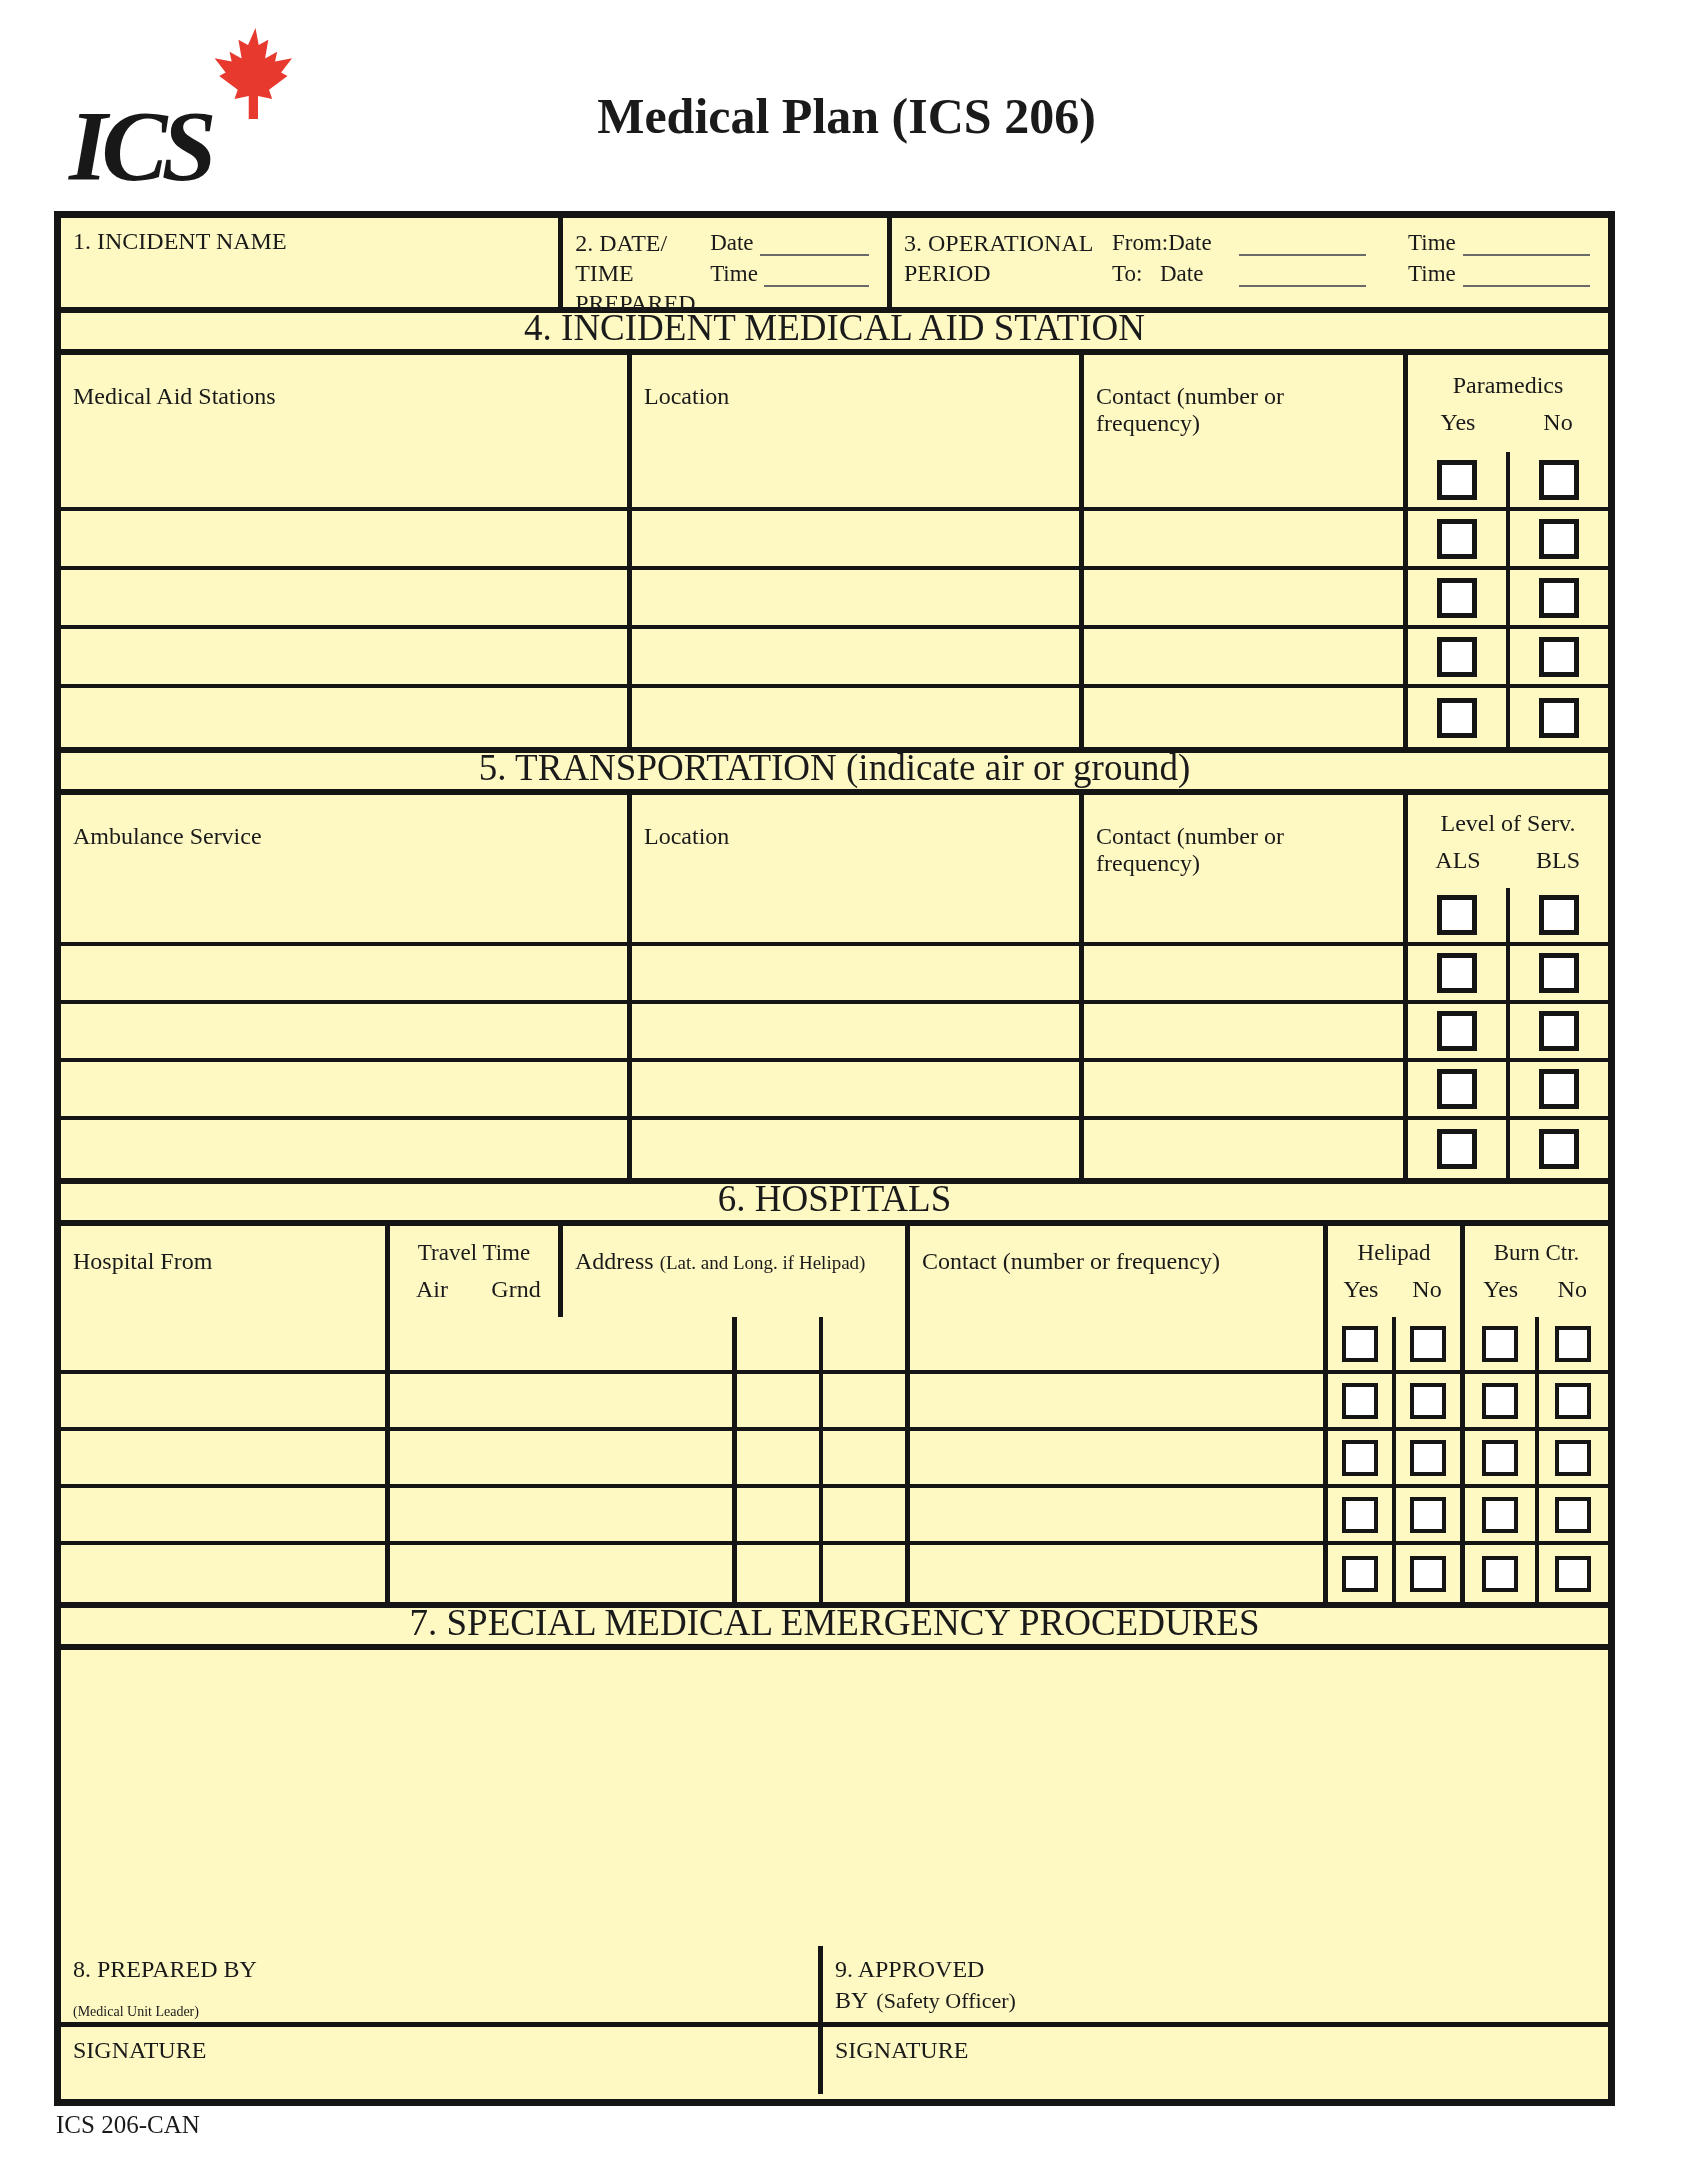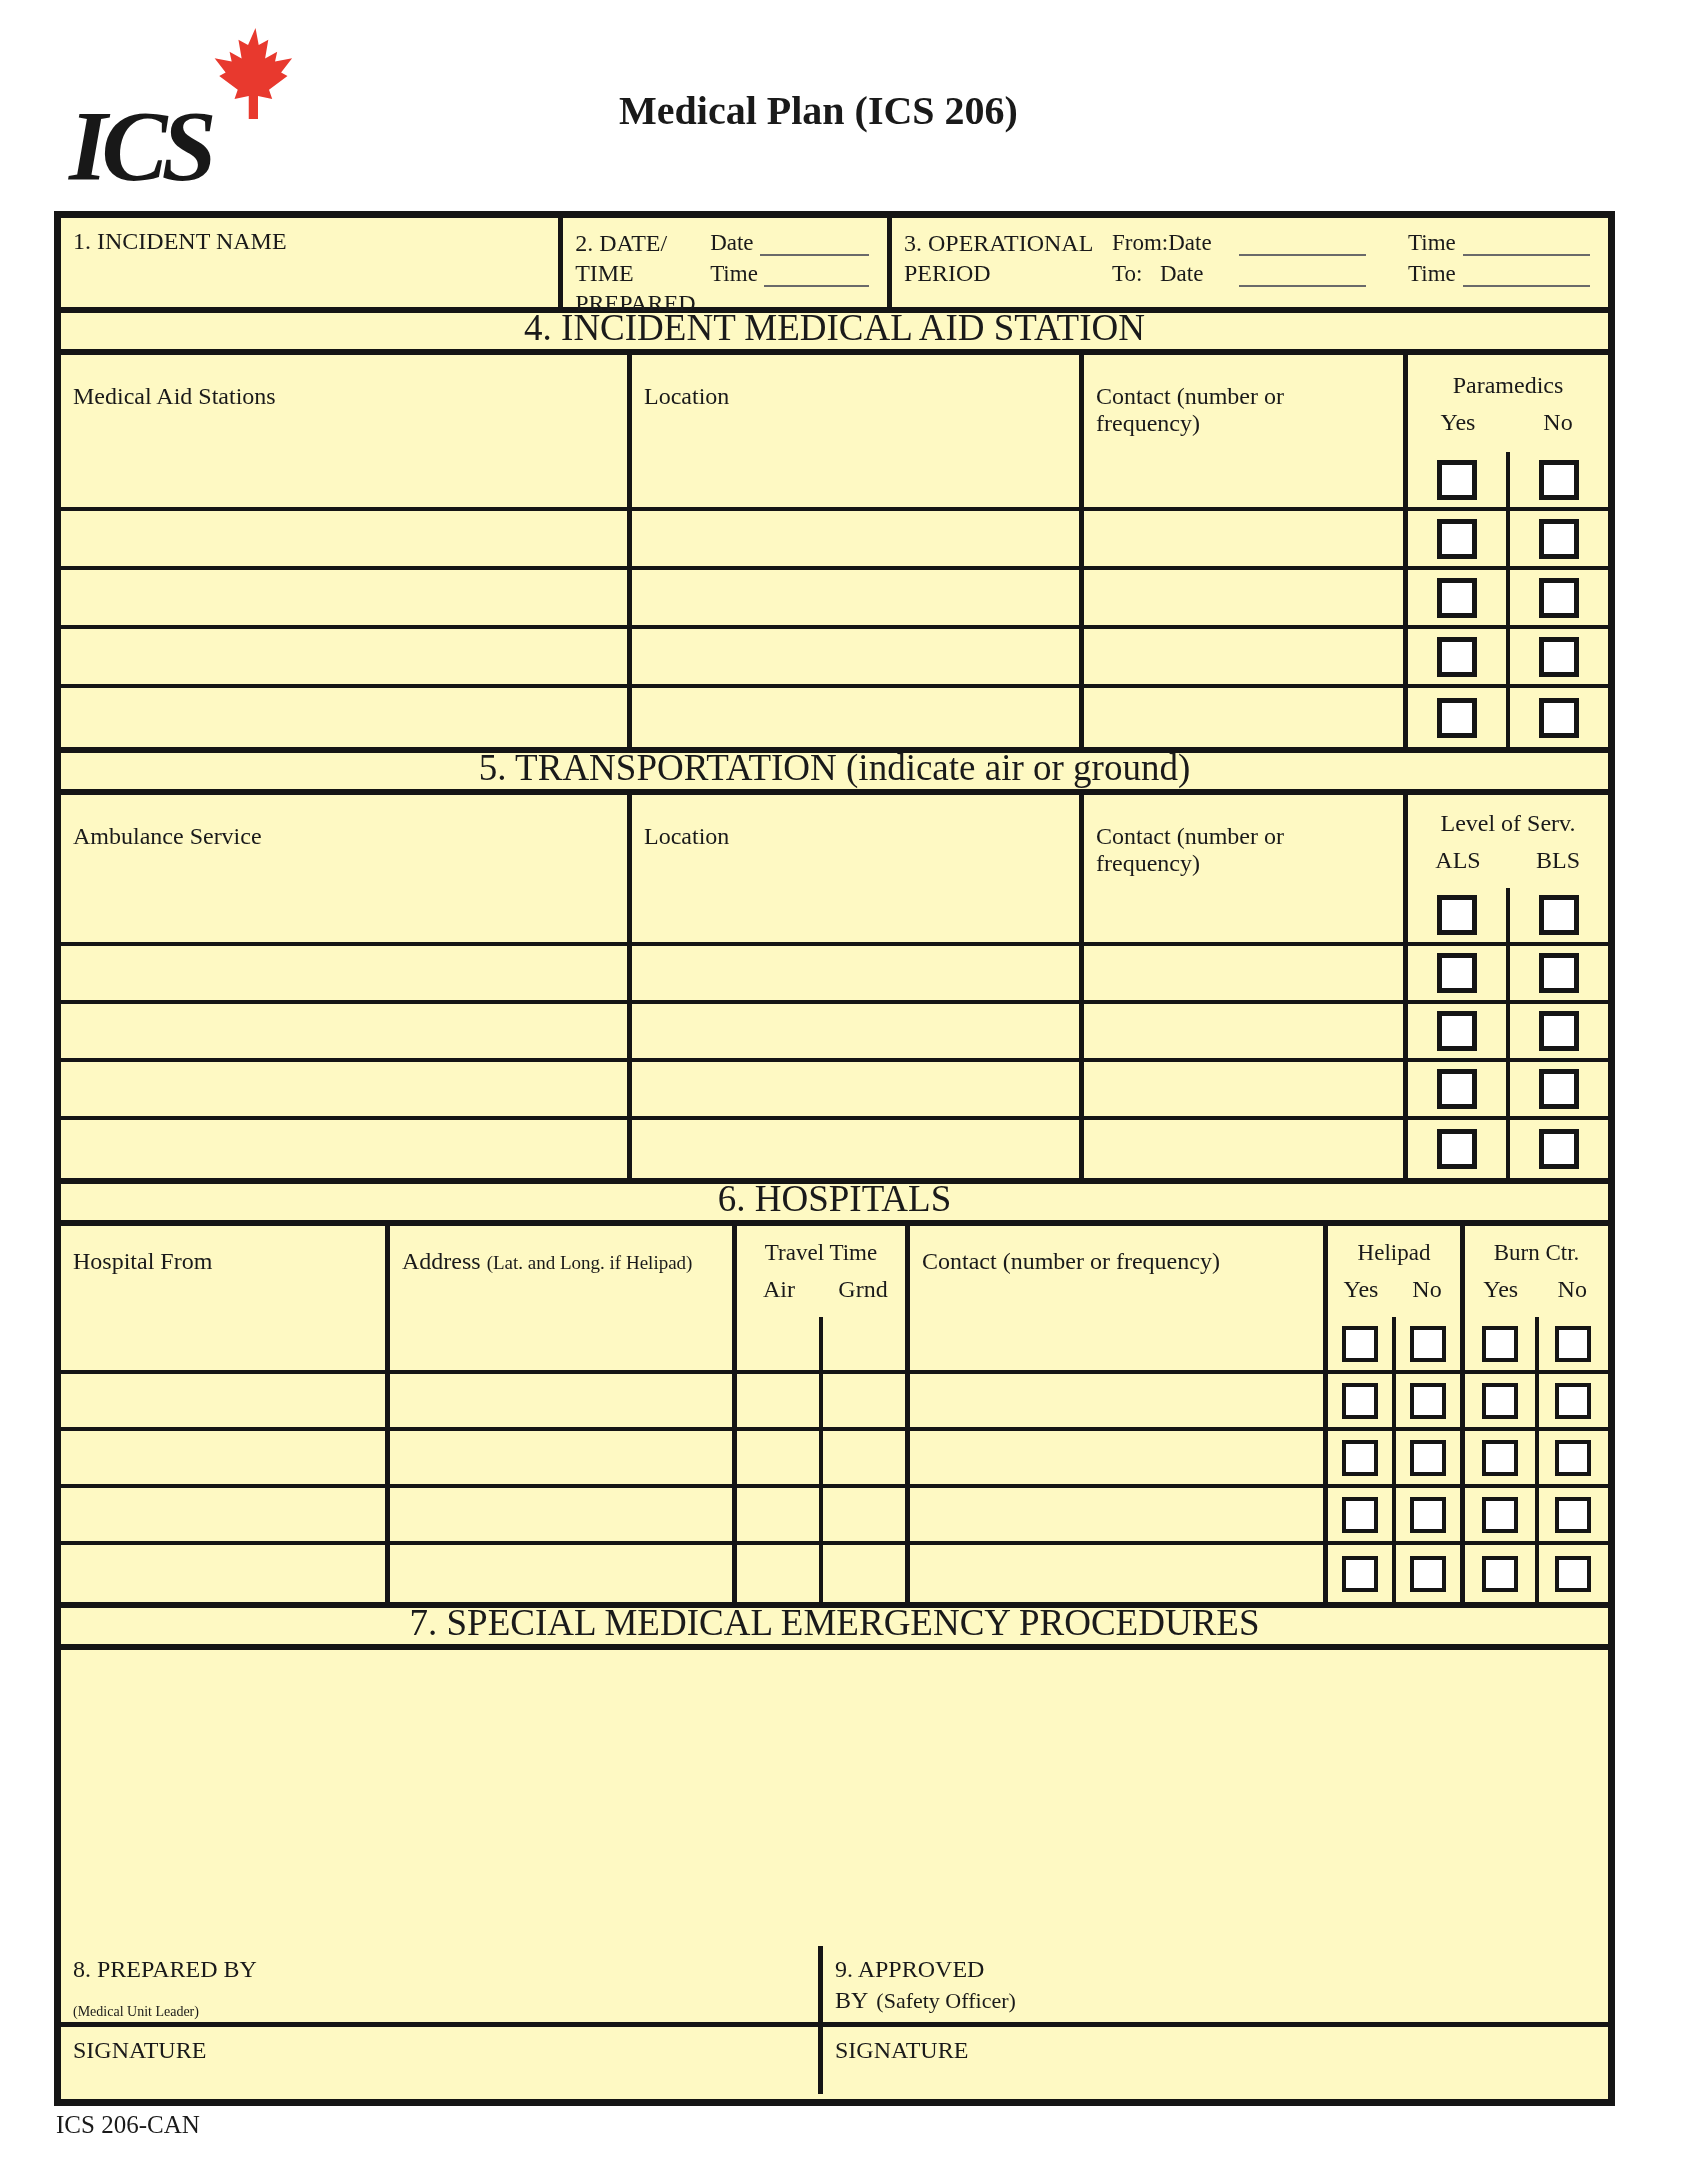--- a/index.html
+++ b/index.html
@@ -8,22 +8,22 @@
     position: relative; width: 1683px; height: 2178px; background: #fff;
     font-family: Liberation Serif, serif; color: #1a1a1a; overflow: hidden;
   }
   
   .brand { position: absolute; left: 69px; top: 28px; width: 257px; height: 163px; }
   .brand-text {
     position: absolute; left: 0; bottom: 0; font-size: 99px; line-height: .92;
     font-weight: 700; font-style: italic; letter-spacing: -6px; color: #181818;
   }
   .leaf { position: absolute; left: 141px; top: 0; width: 91px; height: 91px; }
-  .title { position: absolute; left: 40px; top: 87px; width: 1557px; text-align: center;
-           font-size: 40px; font-weight: 700; }
+  .title { position: absolute; left: 68px; top: 87px; width: 1557px; text-align: center;
+           font-size: 50px; font-weight: 700; }
   
   .form { position: absolute; left: 54px; top: 211px; width: 1561px; height: 1895px;
           border: 7px solid #151515; display: flex; flex-direction: column; background:#fef9c3; }
   .row { display: flex; flex: 0 0 auto; }
   .cell { border-right: 5px solid #151515; position: relative; padding: 10px 12px; }
   .cell.last { border-right: none; }
   .drow { border-bottom: 4px solid #151515; }
   .drow.endrow { border-bottom: none; }
   .bar { flex: 0 0 auto; height: 48px; border-top: 6px solid #151515; border-bottom: 6px solid #151515;
          display: flex; align-items: flex-end; justify-content: center; font-size: 37px; }
@@ -315,29 +315,29 @@
       </div>
     </div>
 
     <div class="bar">
       <span>6. HOSPITALS</span>
     </div>
     <div class="row head6">
       <div class="cell wh1 headcell">
           <span>Hospital From</span>
         </div>
-      <div class="cell wh2 headcell">
-        <span><span>Address</span> <span class="note">(Lat. and Long. if Helipad)</span></span>
-      </div>
       <div class="cell wh3 centercol hsub">
         <div>Travel Time</div>
         <div class="subrow">
           <span class="hsub">Air</span>
           <span class="hsub">Grnd</span>
         </div>
+      </div>
+      <div class="cell wh2 headcell">
+        <span><span>Address</span> <span class="note">(Lat. and Long. if Helipad)</span></span>
       </div>
       <div class="cell wh4 headcell">
           <span>Contact (number or frequency)</span>
         </div>
       <div class="cell wh5 centercol hsub">
         <div>Helipad</div>
         <div class="subrow">
           <span class="hsub">Yes</span>
           <span class="hsub">No</span>
         </div>

